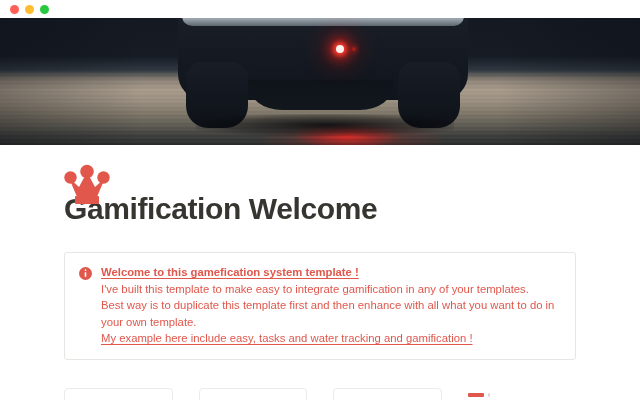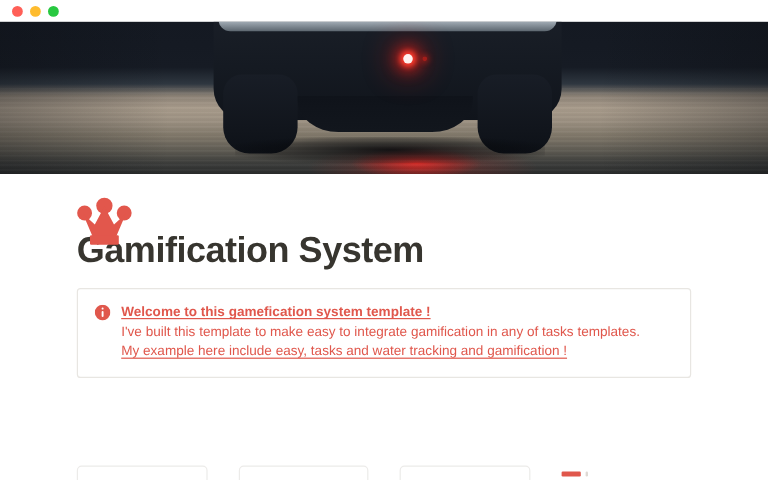--- a/index.html
+++ b/index.html
@@ -176,21 +176,21 @@
     font-size: 30px;
     line-height: 34px;
     font-weight: bold;
     color: #37352f;
     letter-spacing: -0.4px;
     margin-top: 47px;
   }
 
   
   .callout {
-    margin-top: 14px;
+    margin-top: 26px;
     border: 1px solid #e8e6e2;
     border-radius: 3px;
     background: #ffffff;
     padding: 11px 14px 12px 14px;
     display: flex;
     gap: 9px;
     align-items: flex-start;
   }
   .callout-icon {
     flex: 0 0 auto;
@@ -282,33 +282,34 @@
         <g fill="#e2574c">
           <circle cx="6.5" cy="14.5" r="6.2"></circle>
           <circle cx="23" cy="8.5" r="6.8"></circle>
           <circle cx="39.5" cy="14.5" r="6.2"></circle>
           <path d="M5 15 L13.5 35 H32.5 L41 15 L31 24 L23 9 L15 24 Z"></path>
           <rect x="11" y="33" width="24" height="8" rx="1"></rect>
         </g>
       </svg>
     </div>
 
-    <h1 class="page-title">Gamification System</h1>
+    <h1 class="page-title">Gamification Welcome</h1>
 
     <div class="callout">
       <span class="callout-icon">
         <svg viewBox="0 0 13 13" width="13" height="13" aria-hidden="true">
           <circle cx="6.5" cy="6.5" r="6.5" fill="#e0574c"></circle>
           <rect x="5.7" y="2.3" width="1.6" height="1.7" rx="0.8" fill="#ffffff"></rect>
           <rect x="5.7" y="5.1" width="1.6" height="5.0" rx="0.8" fill="#ffffff"></rect>
         </svg>
       </span>
       <div class="callout-body">
         <div class="callout-line-1">Welcome to this gamefication system template !</div>
-        <div>I've built this template to make easy to integrate gamification in any of tasks templates.</div>
+        <div>I've built this template to make easy to integrate gamification in any of your templates.</div>
+        <div>Best way is to duplicate this template first and then enhance with all what you want to do in your own template.</div>
         <div class="callout-link">My example here include easy, tasks and water tracking and gamification !</div>
       </div>
     </div>
 
   </div>
 
   <div class="columns">
     <div class="col">
       <div class="col-card"></div>
     </div>

